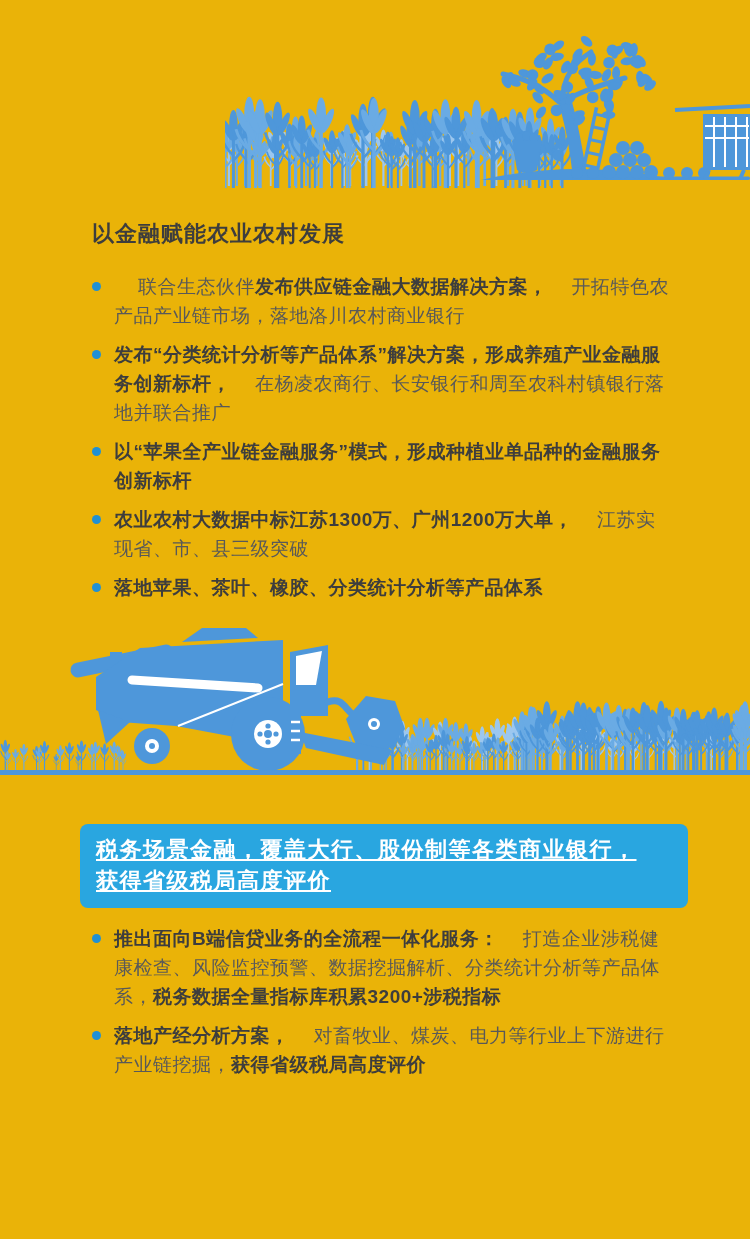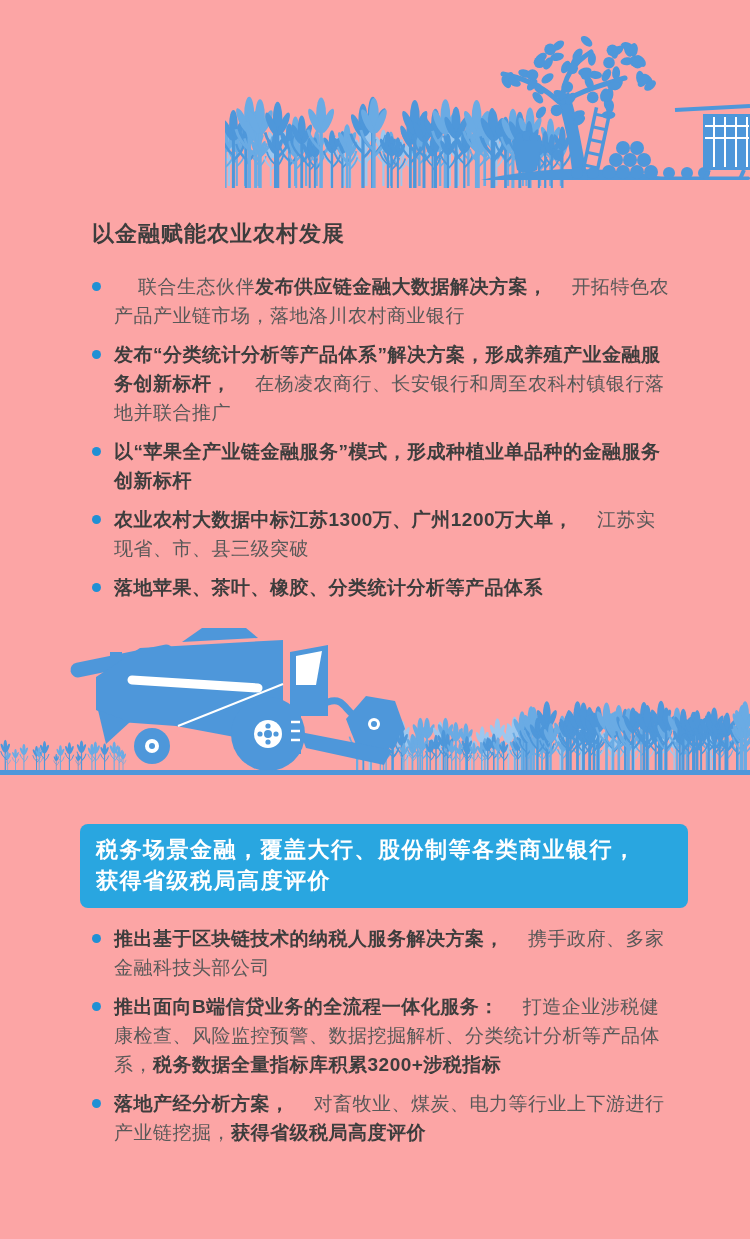--- a/index.html
+++ b/index.html
@@ -1,17 +1,17 @@
 <!DOCTYPE html>
 <html style="--illustration_blue: #4e97da; --illustration_blue_mid: #6aabe4; --illustration_blue_light: #9cc7ef; --banner_bg: #29a6e0; --banner_text: #ffffff; --bullet_dot: #2090d4; --text_regular: #595959; --text_bold: #3d3d3d;"><head>
 <meta charset="utf-8">
 <style>
   html,body { margin:0; padding:0; background:#ffffff; }
   .page {
-    position:relative; width:750px; height:1239px; background:#fca5a5;
+    position:relative; width:750px; height:1239px; background:#eab308;
     overflow:hidden; font-family:"Liberation Sans", sans-serif;
   }
   .top-illust { position:absolute; left:225px; top:20px; }
   .mid-illust { position:absolute; left:0px; top:622px; }
   .heading {
     position:absolute; left:92px; top:219px; margin:0;
     font-size:22px; font-weight:700; letter-spacing:1px;
     color:var(--text_bold);
   }
   .bullets { position:absolute; left:90px; margin:0; padding:0; list-style:none; width:585px; }
@@ -25,21 +25,21 @@
   .bullet-text {
     margin:0; width:560px; font-size:19px; line-height:29px;
     letter-spacing:0.5px; color:var(--text_regular);
   }
   .seg { font-weight:400;margin-left:24px; }
   .seg-bold { font-weight:700; color:var(--text_bold); }
   .banner {
     position:absolute; left:80px; top:824px; width:608px; box-sizing:border-box;
     background:var(--banner_bg); border-radius:8px; padding:10px 16px 12px 16px;
     color:var(--banner_text); font-size:22px; font-weight:700;
-    line-height:31px; letter-spacing:1.5px;
+    line-height:31px; letter-spacing:1.5px;text-decoration:underline;
   }
   svg .ink { fill:var(--illustration_blue); }
   svg .stroke-ink { stroke:var(--illustration_blue); fill:none; }
 </style>
 </head>
 <body>
 
 <div class="page">
 
   <svg class="top-illust" width="525" height="172" viewBox="0 0 525 172">
@@ -489,24 +489,20 @@
   </svg>
 
   <div class="banner" id="banner">
       <div>税务场景金融，覆盖大行、股份制等各类商业银行，</div>
       <div>获得省级税局高度评价</div>
     </div>
 
   <ul class="bullets" id="list2">
       <li>
         <span class="dot"></span>
-        <p class="bullet-text"><span class="seg-bold">推出基于区块链技术的纳税人服务解决方案，</span><span class="seg">携手政府、多家金融科技头部公司</span></p>
-      </li>
-      <li>
-        <span class="dot"></span>
         <p class="bullet-text"><span class="seg-bold">推出面向B端信贷业务的全流程一体化服务：</span><span class="seg">打造企业涉税健康检查、风险监控预警、数据挖掘解析、分类统计分析等产品体系，</span><span class="seg-bold">税务数据全量指标库积累3200+涉税指标</span></p>
       </li>
       <li>
         <span class="dot"></span>
         <p class="bullet-text"><span class="seg-bold">落地产经分析方案，</span><span class="seg">对畜牧业、煤炭、电力等行业上下游进行产业链挖掘，</span><span class="seg-bold">获得省级税局高度评价</span></p>
       </li>
     </ul>
 </div>
 
 </body></html>

